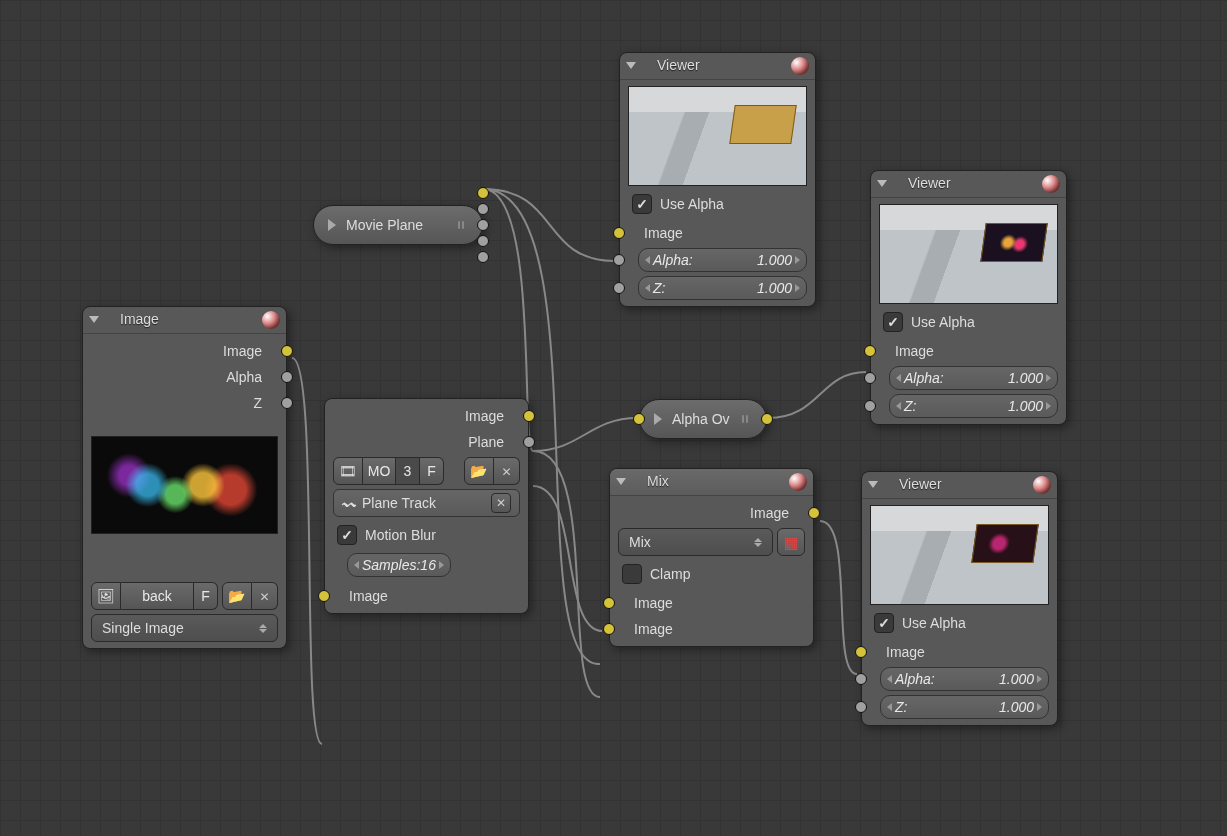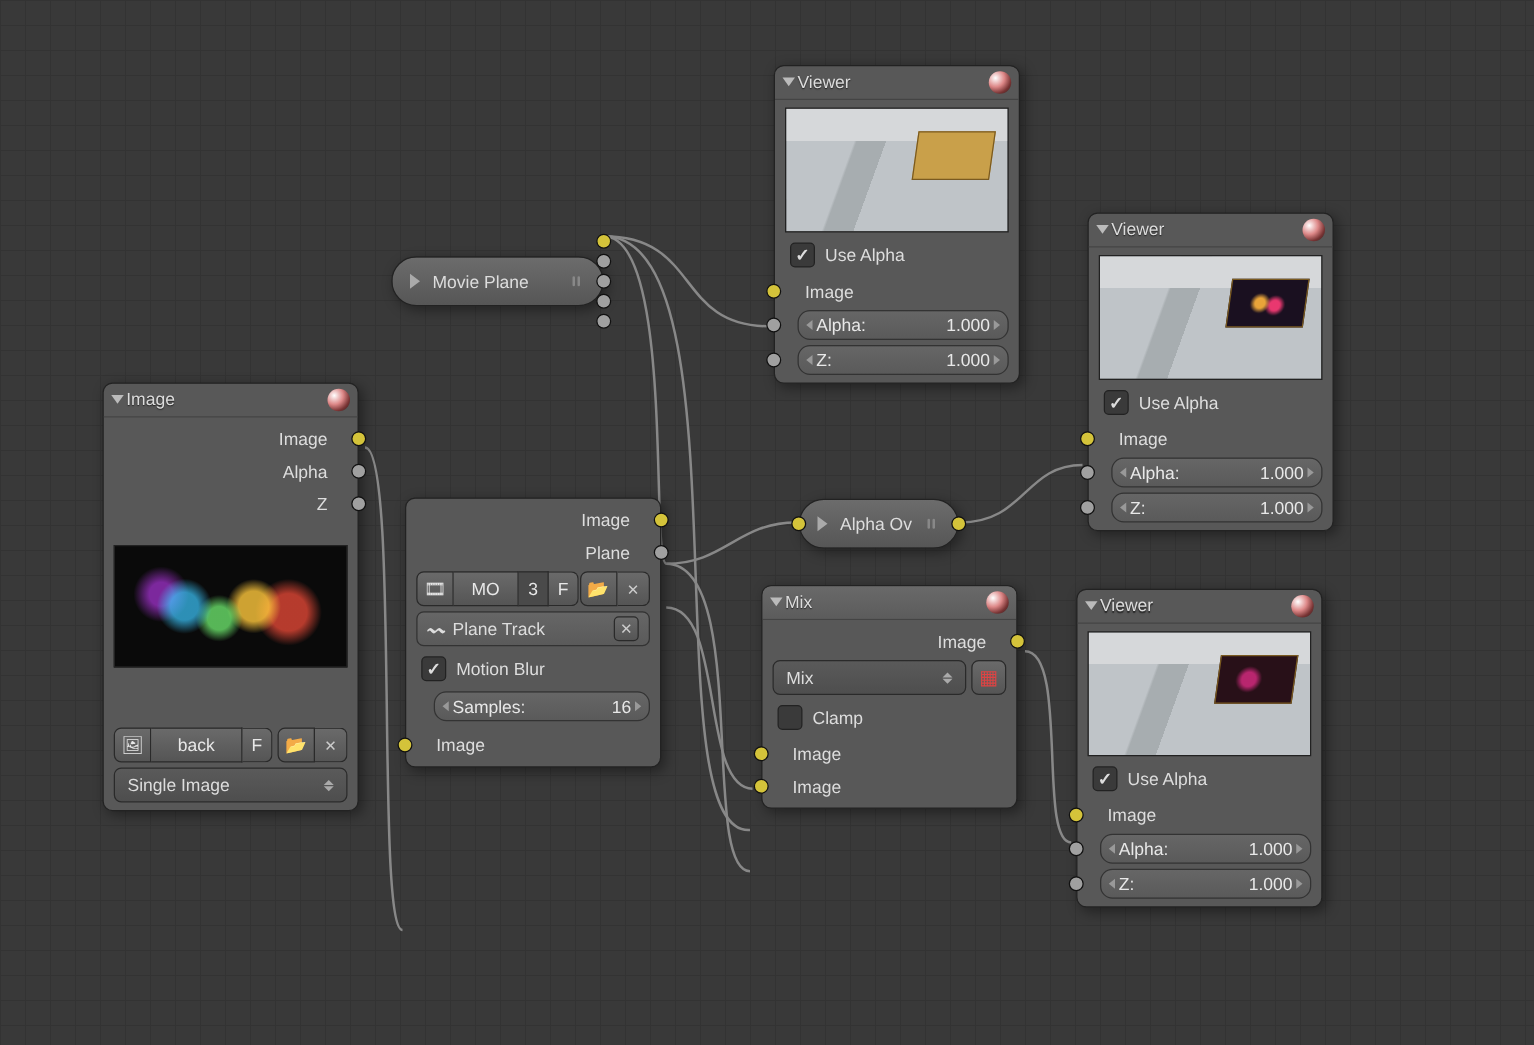--- a/index.html
+++ b/index.html
@@ -19,21 +19,21 @@
   svg.wires { position:absolute; top:0; left:0; width:1227px; height:836px; pointer-events:none; }
 
   .node {
     position: absolute;
     background: #585858;
     border: 1px solid #222;
     border-radius: 8px;
     box-shadow: 3px 3px 10px rgba(0,0,0,0.4);
   }
   .node-header {
-    display: flex; align-items: center; gap:2px;
+    display: flex; align-items: center; gap:21px;
     padding: 4px 20px 6px 6px;
     border-bottom: 1px solid #444;
     text-shadow: 0 1px 1px #222;
     position: relative;
   }
   .node-header.ptd { background: linear-gradient(#7faaaa,#6b9696); border-radius: 7px 7px 0 0; color:#303838; text-shadow:none; }
   .node-header.mix { background: linear-gradient(#696969,#5c5c5c); border-radius:7px 7px 0 0; }
   .collapse-tri {
     width:0; height:0;
     border-left:5px solid transparent;
@@ -62,20 +62,21 @@
 
   .num-field {
     background: linear-gradient(#666,#5a5a5a);
     border:1px solid #333;
     border-radius:10px;
     height:24px;
     display:flex; align-items:center; justify-content:space-between;
     padding:0 14px;
     color:#e8e8e8;
     position:relative;
+    font-style:italic;
   }
   .num-field::before, .num-field::after {
     content:""; position:absolute; top:50%; width:0;height:0;
     border-top:4px solid transparent; border-bottom:4px solid transparent;
     transform:translateY(-50%);
   }
   .num-field::before { left:6px; border-right:5px solid #999; }
   .num-field::after  { right:6px; border-left:5px solid #999; }
 
   .text-field {
@@ -302,21 +303,21 @@
 </div>
 
 <div class="node" style="left:324px; top:398px; width:205px">
   <div class="node-body">
     <div class="row row-right"><span>Image</span>
       <div class="socket image" style="right:-15px; top:5px"></div>
     </div>
     <div class="row row-right"><span>Plane</span>
       <div class="socket value" style="right:-15px; top:5px"></div>
     </div>
-    <div style="display:flex; gap:1px">
+    <div style="display:flex; gap:20px">
       <div class="btn-group" style="flex:1">
         <div class="btn" style="width:30px">
             <span class="icon-film"></span>
           </div>
         <div class="btn" style="flex:1">
             <span>MO</span>
           </div>
         <div class="btn" style="width:24px; background:#4a4a4a">
             <span>3</span>
           </div>
@@ -335,21 +336,21 @@
     </div>
     <div class="text-field">
       <span class="icon-curve"></span>
       <span style="flex:1">Plane Track</span>
       <span class="x-close icon-x" style="width:20px;height:20px"></span>
     </div>
     <div class="check-row">
       <div class="checkbox checked"></div>
       <span>Motion Blur</span>
     </div>
-    <div style="padding-left:14px; display:flex; flex-direction:column; gap:6px">
+    <div style="padding-left:14px; display:flex; flex-direction:row; gap:6px">
       <div class="num-field">
         <span>Samples:</span>
           <span>16</span>
       </div>
     </div>
     <div class="row row-left" style="margin-top:4px"><span>Image</span>
       <div class="socket image" style="left:-15px; top:5px"></div>
     </div>
   </div>
 </div>

